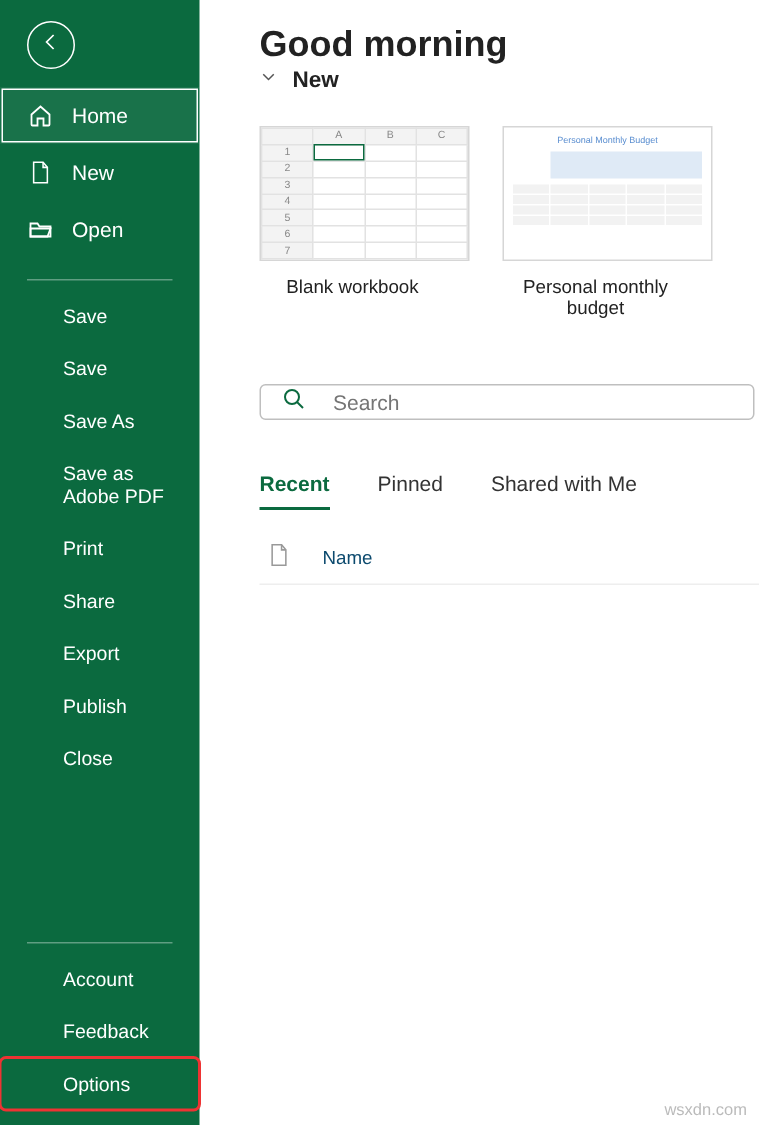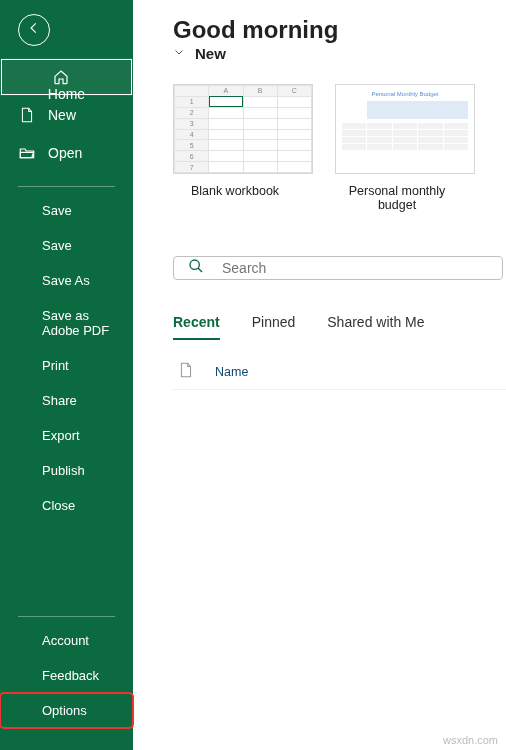--- a/index.html
+++ b/index.html
@@ -3,21 +3,21 @@
   <meta charset="utf-8">
   <style>
     * { margin: 0; padding: 0; box-sizing: border-box; font-family: "Segoe UI", Arial, sans-serif; }
     body { width: 506px; height: 750px; overflow: hidden; display: flex; background: #fff; position: relative; }
     
     .sidebar { width: 133px; height: 750px; background: #0b6a3f; color: #fff; display: flex; flex-direction: column; }
     .back-btn { width: 32px; height: 32px; border: 1.5px solid #fff; border-radius: 50%; margin: 14px 0 8px 18px; display: flex; align-items: center; justify-content: center; cursor: pointer; }
     .nav-top { padding-top: 4px; }
     .nav-item { display: flex; align-items: center; padding: 10px 18px; font-size: 14px; cursor: pointer; }
     .nav-item.primary { height: 38px; }
-    .nav-item.selected { outline: 1.5px solid #fff; outline-offset: -2px; background: rgba(255,255,255,0.06); flex-direction: column; }
+    .nav-item.selected { outline: 1.5px solid #fff; outline-offset: -2px; background: rgba(255,255,255,0.06); }
     .nav-item .icon { width: 18px; height: 18px; margin-right: 12px; display: flex; align-items: center; justify-content: center; flex-shrink: 0; }
     .divider { border-top: 1px solid rgba(255,255,255,0.35); margin: 14px 18px 6px 18px; }
     .nav-secondary .nav-item { padding: 10px 18px 10px 42px; font-size: 13px; }
     .spacer { flex: 1; }
     .highlight-red { outline: 2px solid #e33; outline-offset: -1px; border-radius: 4px; }
     
     .main { flex: 1; padding: 16px 0 0 40px; color: #333; overflow: hidden; }
     .greeting { font-size: 24px; font-weight: 600; color: #222; }
     .section-header { display: flex; align-items: center; margin-bottom: 22px; }
     .chev { margin-right: 10px; color: #555; }
@@ -121,21 +121,21 @@
         <span>Publish</span>
       </div>
     <div class="nav-item">
         <span>Close</span>
       </div>
   </div>
 
   <div class="spacer"></div>
   <div class="divider"></div>
 
-  <div class="nav-secondary" style="padding-bottom:22px;">
+  <div class="nav-secondary" style="padding-bottom:10px;">
     <div class="nav-item">
         <span>Account</span>
       </div>
     <div class="nav-item">
         <span>Feedback</span>
       </div>
     <div class="nav-item highlight-red">
         <span>Options</span>
       </div>
   </div>

